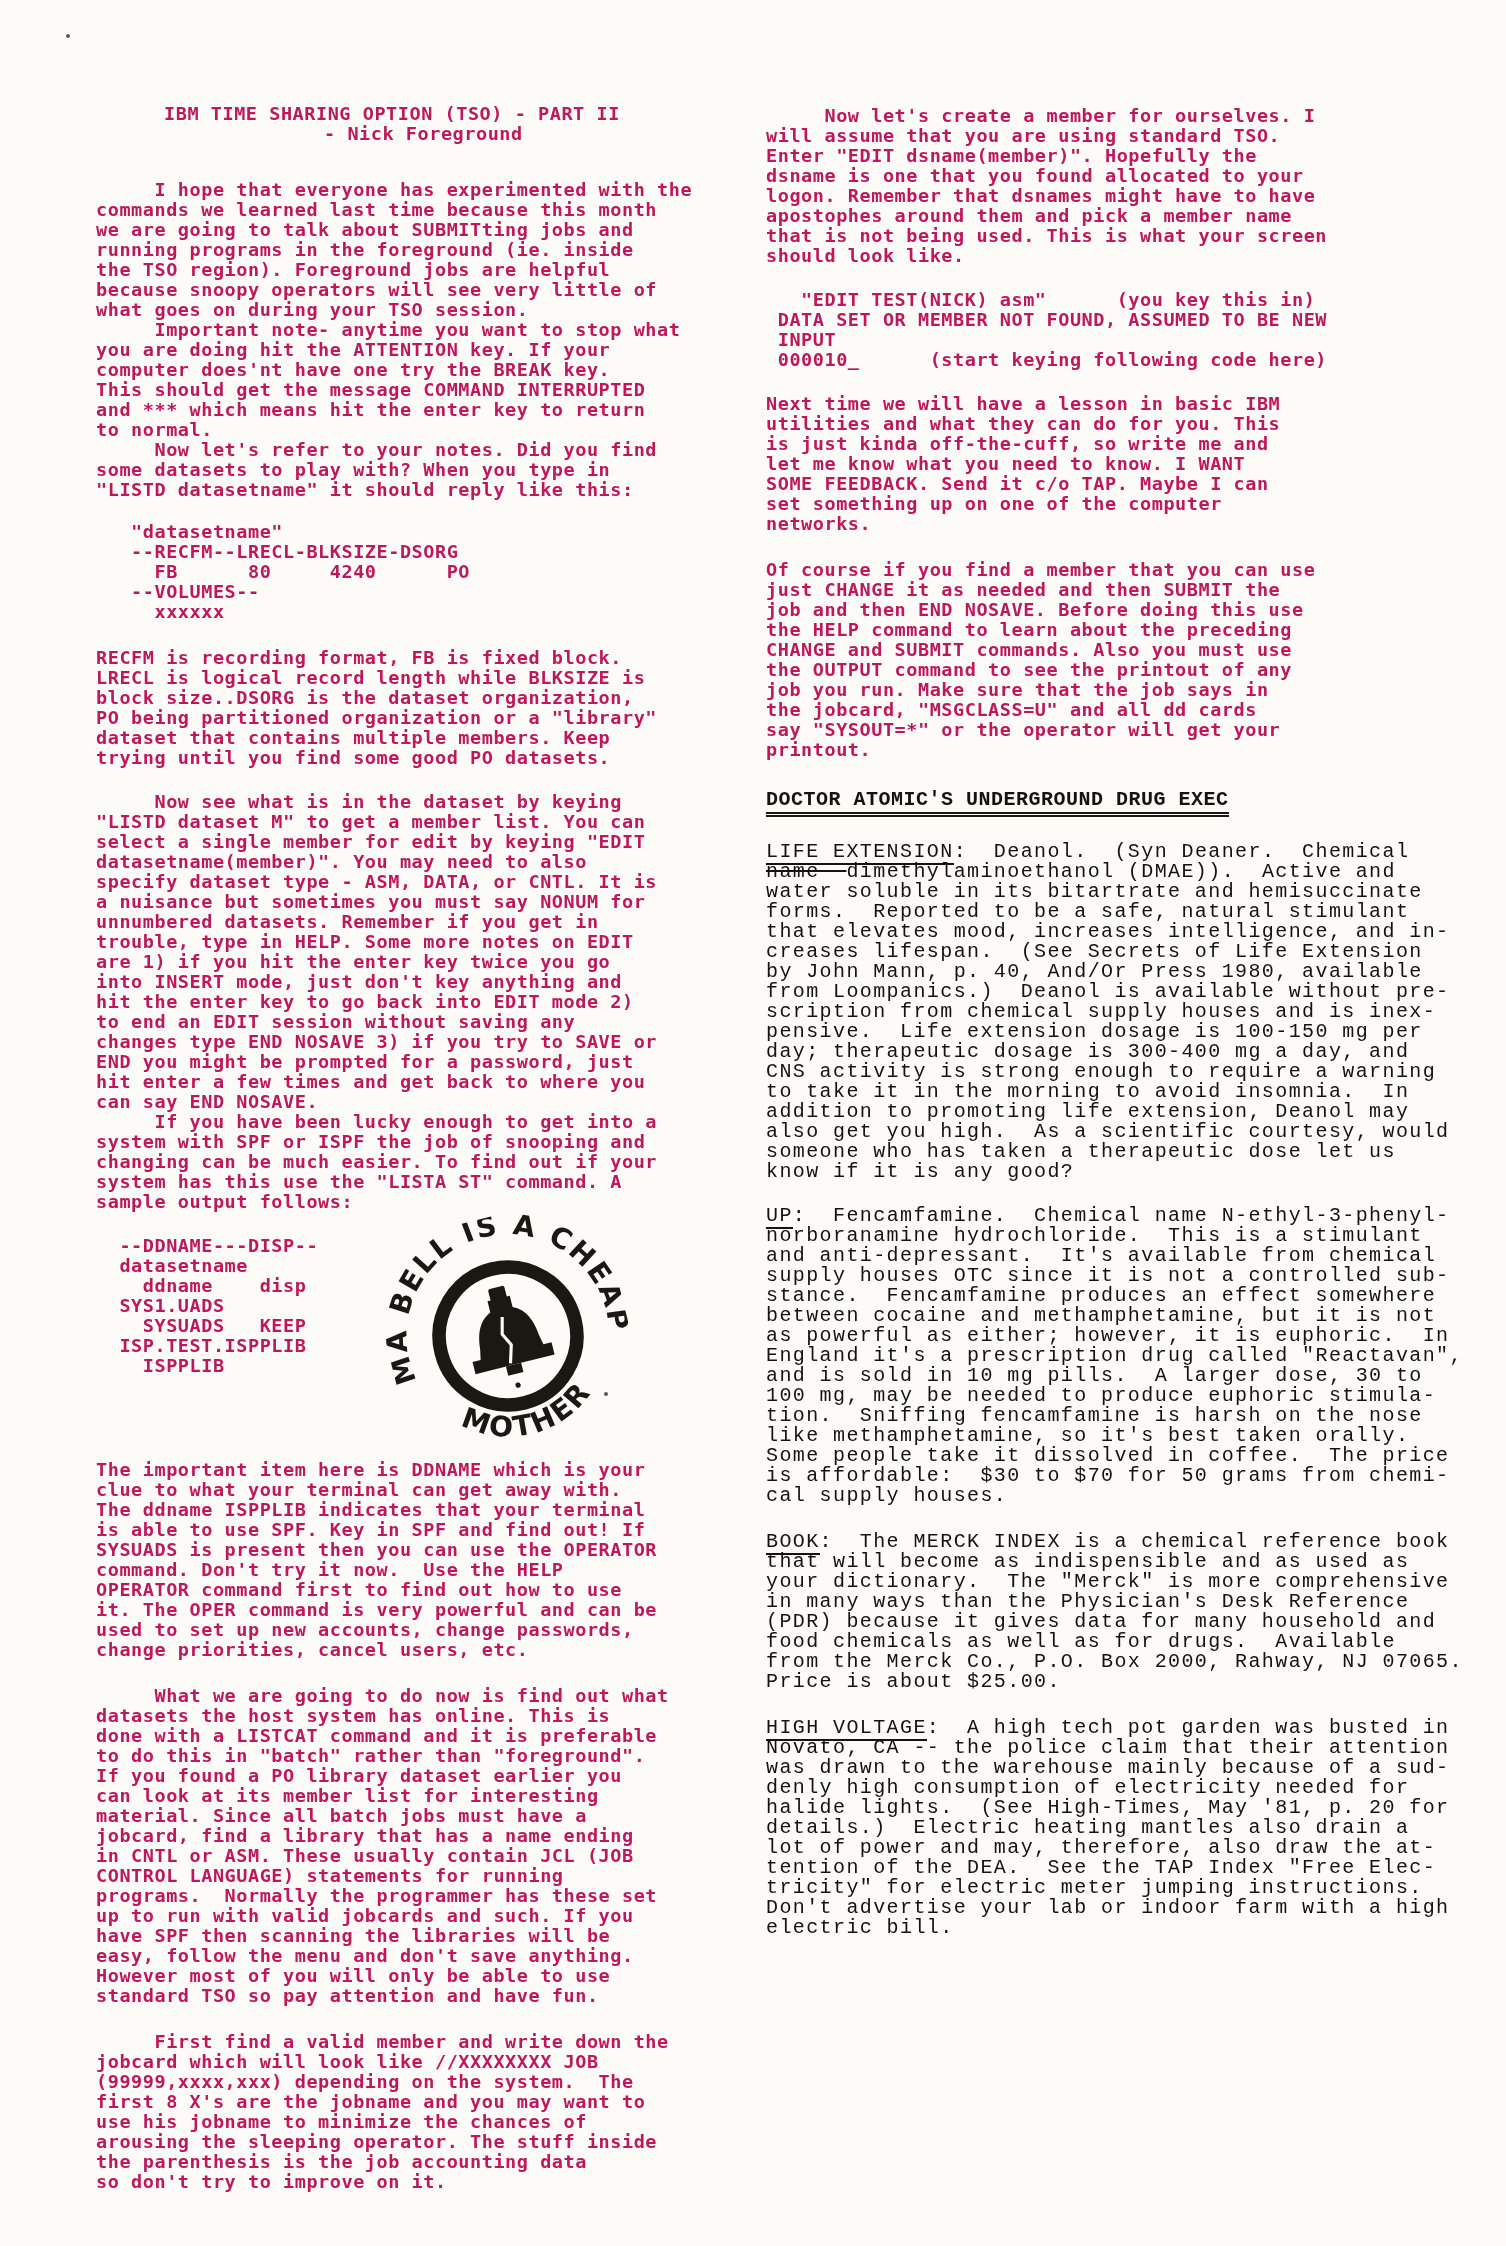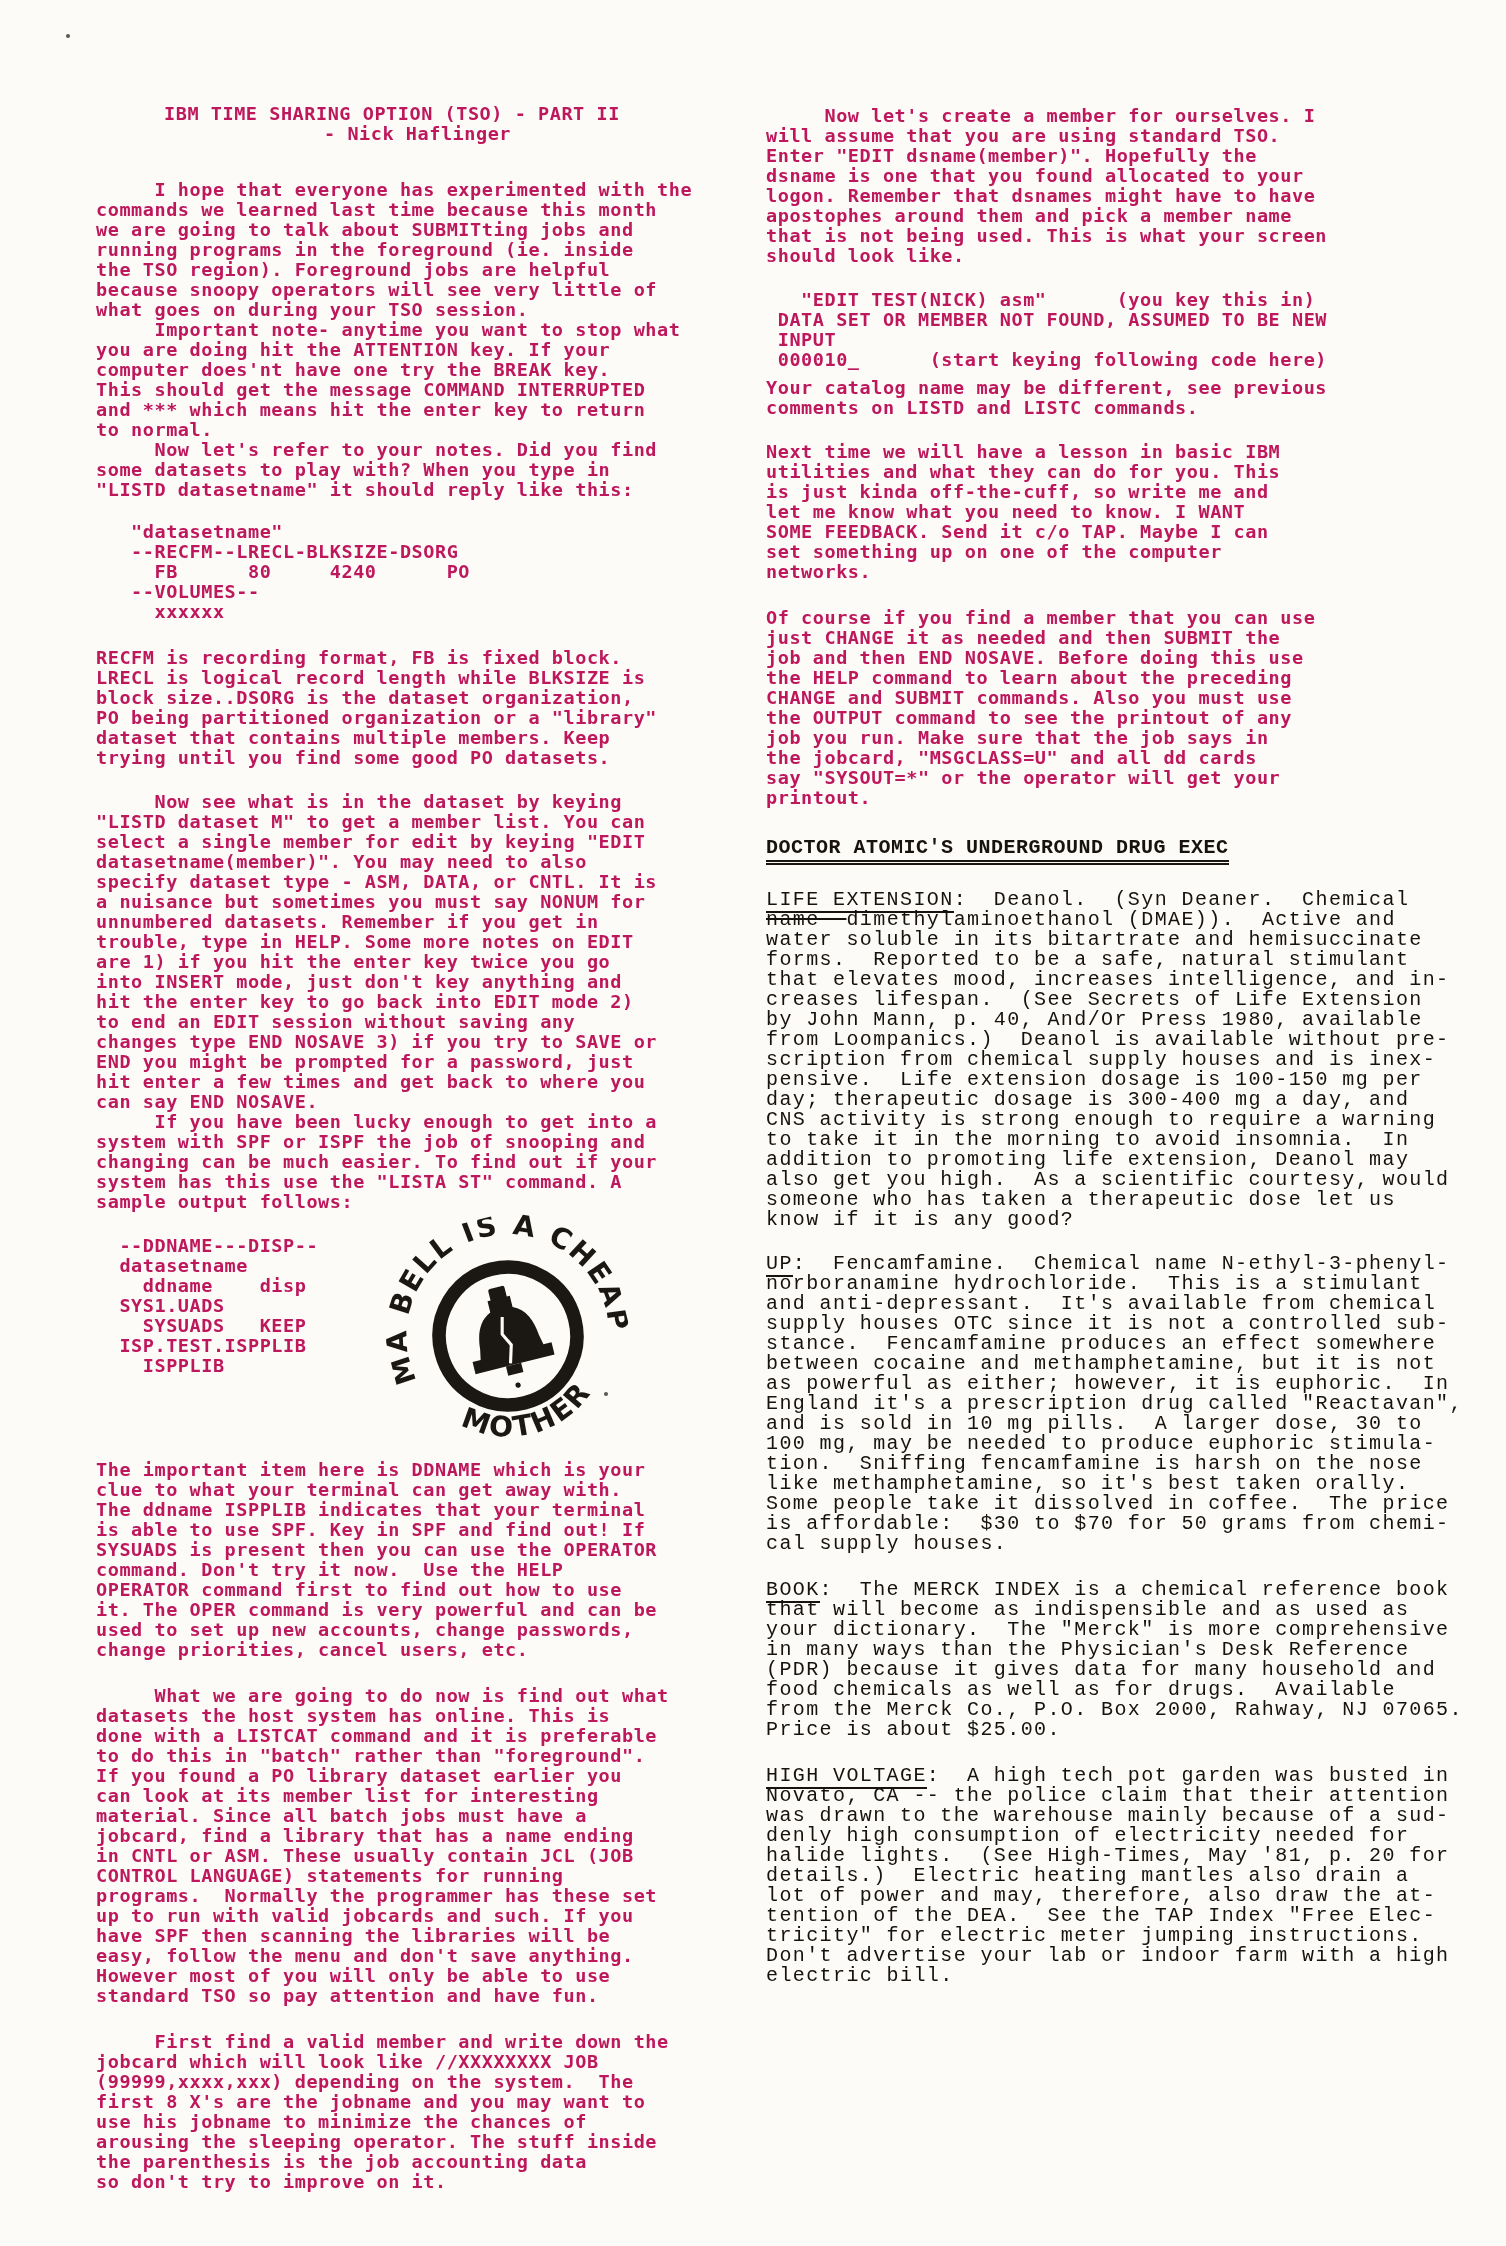--- a/index.html
+++ b/index.html
@@ -56,21 +56,21 @@
 </style>
 </head>
 <body>
 
 <div class="speck" style="left:66px; top:34px; width:4px; height:4px;"></div>
 <div class="speck" style="left:604px; top:1392px; width:4px; height:4px;"></div>
 
 <div class="col col-left">
 
   <div class="tso title-line" style="margin-top:18px">IBM TIME SHARING OPTION (TSO) - PART II</div>
-  <div class="tso byline">- Nick Haflinger</div>
+  <div class="tso byline">- Nick Foreground</div>
 
   <div class="tso" style="margin-top:36px">     I hope that everyone has experimented with the
 commands we learned last time because this month
 we are going to talk about SUBMITting jobs and
 running programs in the foreground (ie. inside
 the TSO region). Foreground jobs are helpful
 because snoopy operators will see very little of
 what goes on during your TSO session.
      Important note- anytime you want to stop what
 you are doing hit the ATTENTION key. If your
@@ -200,22 +200,20 @@
 apostophes around them and pick a member name
 that is not being used. This is what your screen
 should look like.</div>
 
   <div class="tso" style="margin-top:24px">   "EDIT TEST(NICK) asm"      (you key this in)
  DATA SET OR MEMBER NOT FOUND, ASSUMED TO BE NEW
  INPUT
  000010_      (start keying following code here)</div>
 
 
-  <div class="tso" style="margin-top:8px">Your catalog name may be different, see previous
-comments on LISTD and LISTC commands.</div>
 
   <div class="tso" style="margin-top:24px">Next time we will have a lesson in basic IBM
 utilities and what they can do for you. This
 is just kinda off-the-cuff, so write me and
 let me know what you need to know. I WANT
 SOME FEEDBACK. Send it c/o TAP. Maybe I can
 set something up on one of the computer
 networks.</div>
 
   <div class="tso" style="margin-top:26px">Of course if you find a member that you can use

